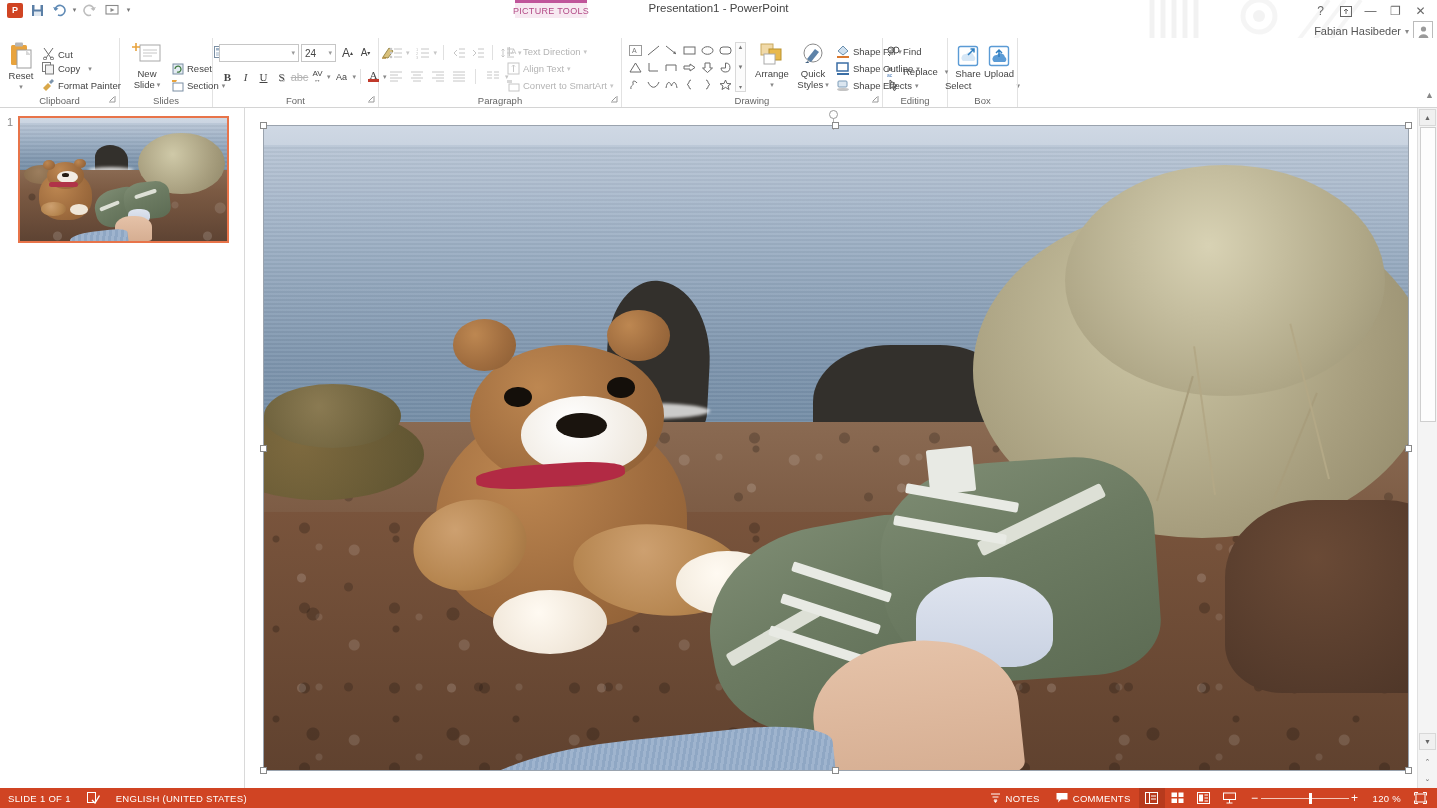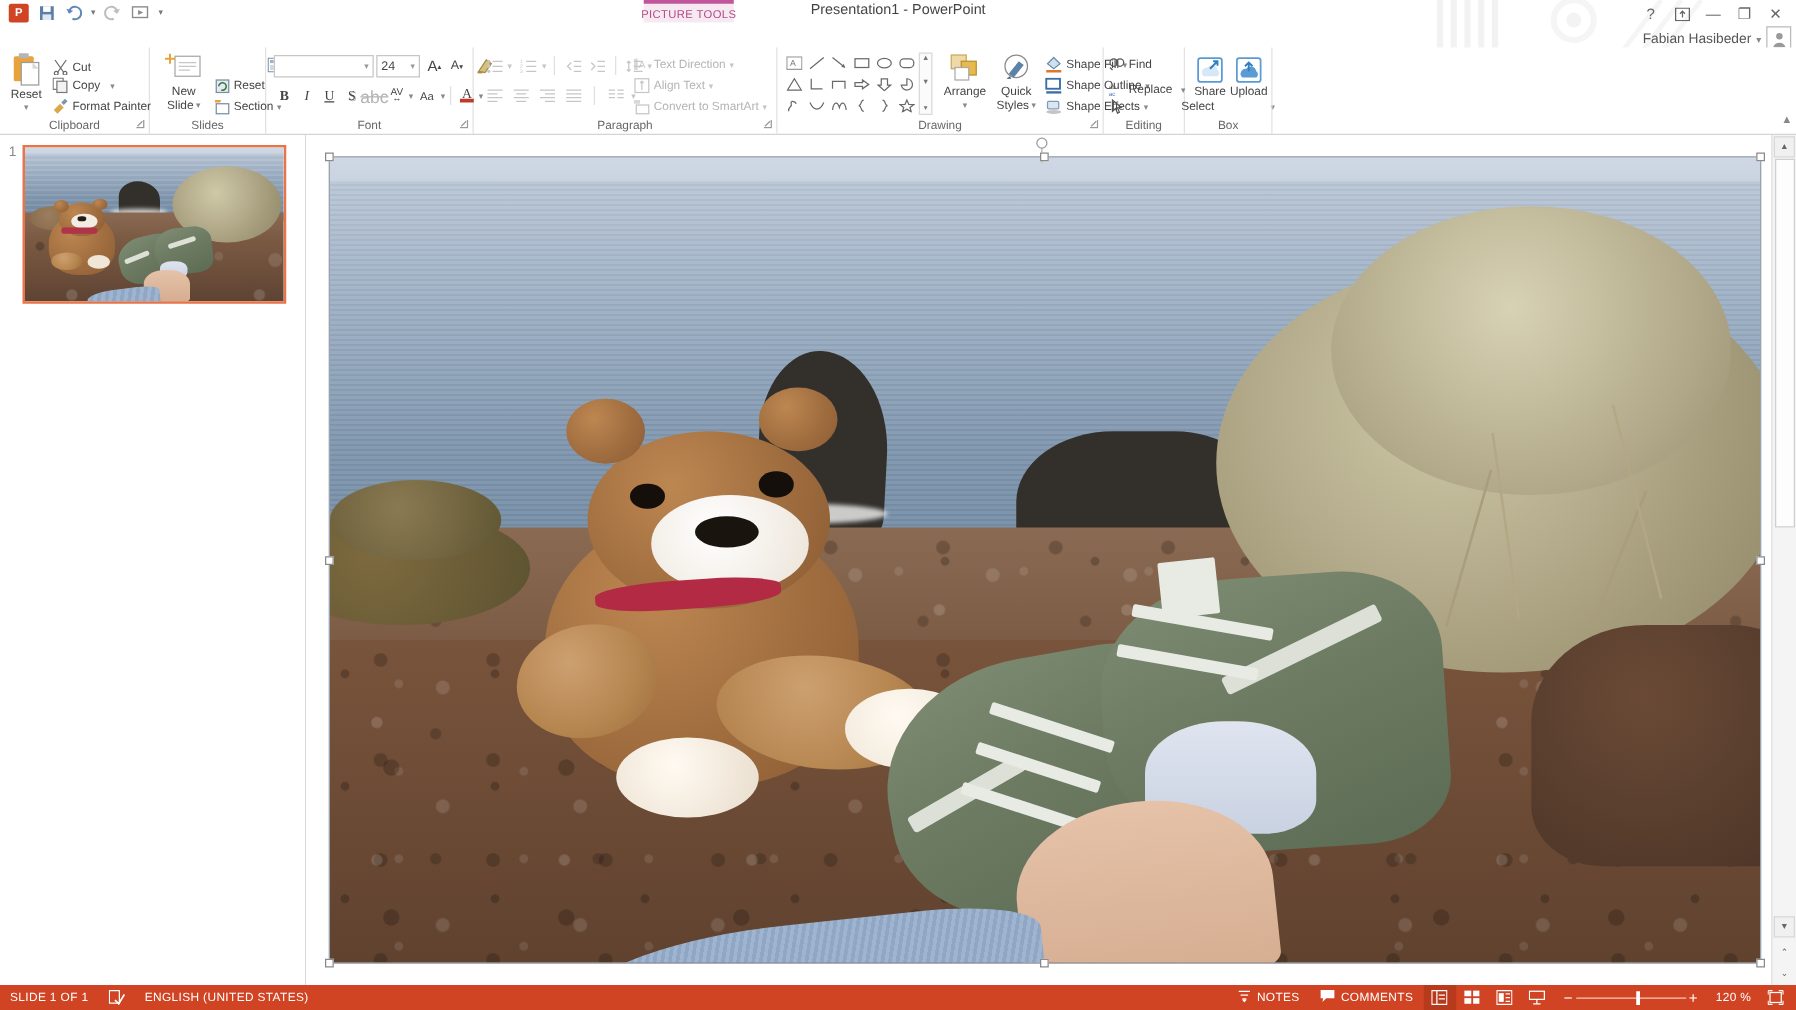--- a/index.html
+++ b/index.html
@@ -492,21 +492,21 @@
               <path d="M2 11 L8 2 L12 5 L7 12 Z" fill="#d9c07a" stroke="#9a8a4e"></path>
               <path d="M1 12 L5 12" stroke="#b08a3a" stroke-width="1.5"></path>
             </svg>
         </span>
       </div>
       <div style="position:absolute; left:6px; top:30px; display:flex; align-items:center; gap:1px;">
         <span class="fmtbtn on" style="font-weight:bold; font-family:'Liberation Serif',serif">B</span>
         <span class="fmtbtn on" style="font-style:italic; font-family:'Liberation Serif',serif">I</span>
         <span class="fmtbtn on" style="text-decoration:underline; font-family:'Liberation Serif',serif">U</span>
         <span class="fmtbtn on" style="font-family:'Liberation Serif',serif; text-shadow:1px 1px 0 #bbb">S</span>
-        <span class="fmtbtn" style="font-size:14px; text-decoration:line-through">abc</span>
+        <span class="fmtbtn" style="font-size:11px; text-decoration:line-through">abc</span>
         <span class="fmtbtn on" style="font-size:8px">
           <span style="display:flex;flex-direction:column;align-items:center;line-height:6px">
             <span>AV</span>
               <span style="font-size:7px">↔</span>
             </span>
         </span>
         <span class="caret">▾</span>
         <span class="fmtbtn on" style="font-size:9px; width:20px">Aa</span>
         <span class="caret">▾</span>
         <span class="sep" style="margin:0 3px"></span>

